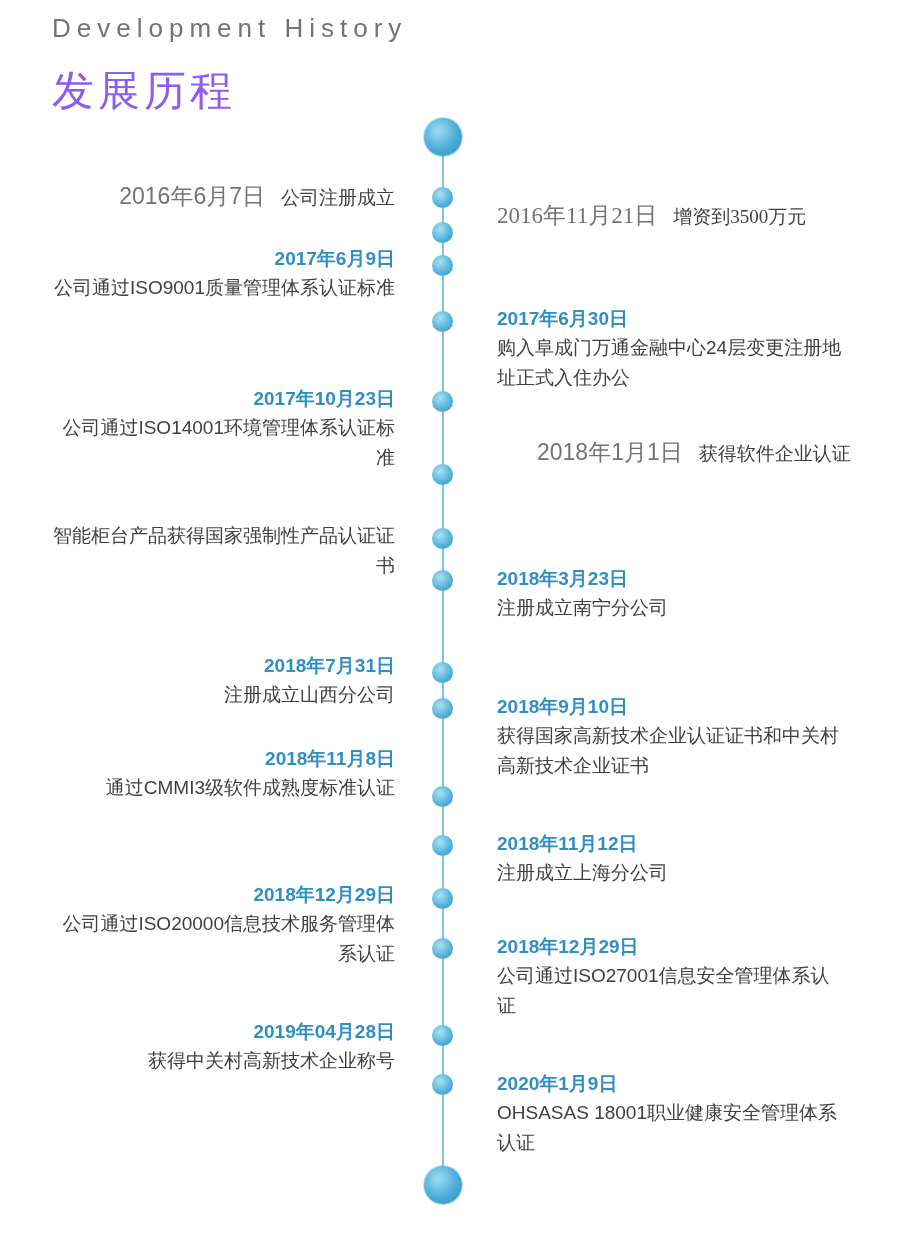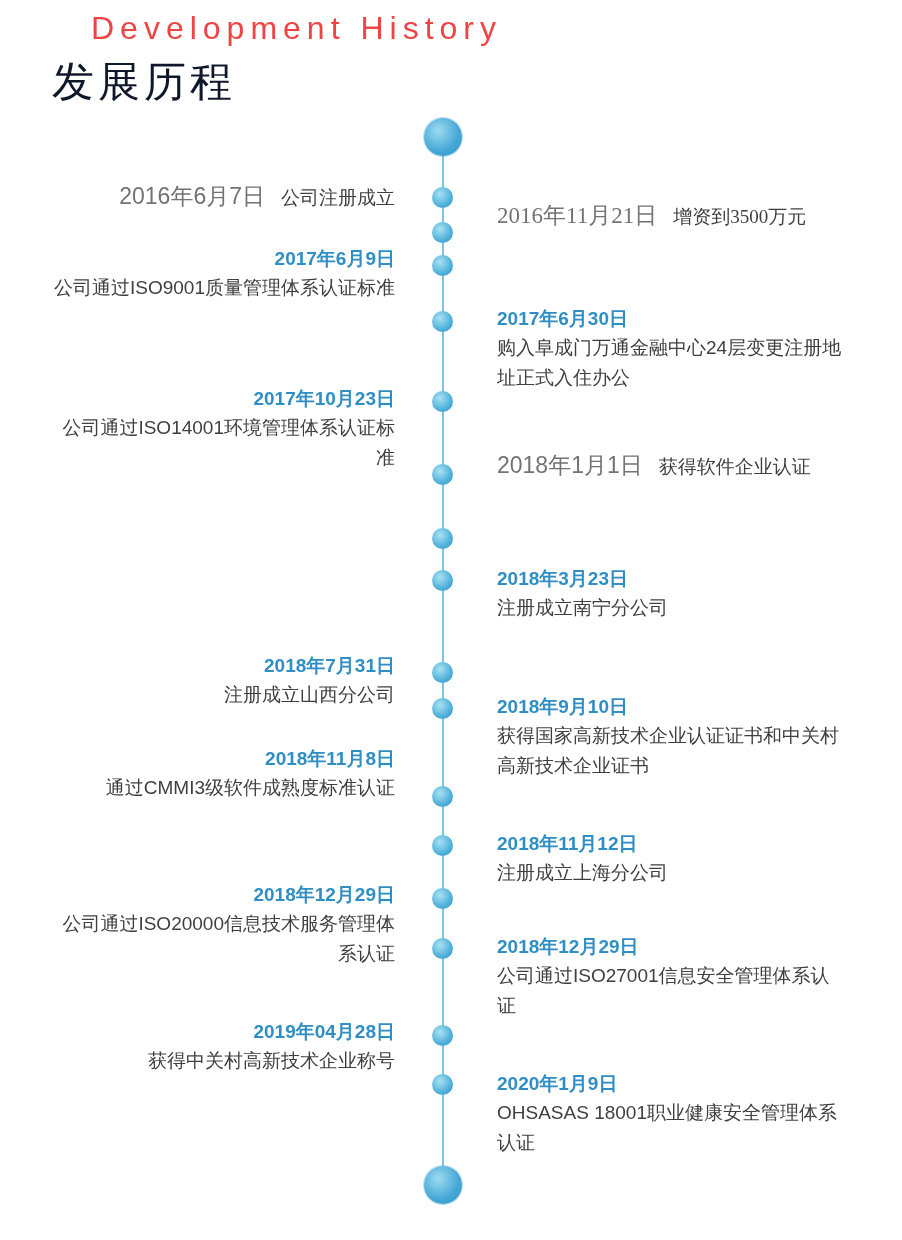--- a/index.html
+++ b/index.html
@@ -15,34 +15,33 @@
     overflow: hidden;
     position: relative;
   }
 
   .header {
     position: absolute;
     left: 52px;
     top: 6px;
   }
   .header-en {
-    font-size: 32px;
+    font-size: 26px;
     letter-spacing: 6px;
-    color: #ef4444;
+    color: #737373;
     font-weight: 300;
     line-height: 44px;
-    margin-left: 39px;
   }
   .header-cn {
     font-size: 42px;
     letter-spacing: 4px;
-    color: #0f172a;
+    color: #8b5cf6;
     font-weight: 400;
     line-height: 58px;
-    margin-top: 3px;
+    margin-top: 12px;
   }
 
   
   .axis {
     position: absolute;
     left: 442px;
     top: 124px;
     width: 2px;
     height: 1068px;
     background: #7ec4e0;
@@ -127,20 +126,21 @@
       <div class="date">2017年6月9日</div>
       <div class="desc">公司通过ISO9001质量管理体系认证标准</div>
     </div>
     <div class="node" style="top: 255px;"></div>
     <div class="entry left" style="top: 385px;">
       <div class="date">2017年10月23日</div>
       <div class="desc">公司通过ISO14001环境管理体系认证标准</div>
     </div>
     <div class="node" style="top: 391px;"></div>
     <div class="entry left" style="top: 521px;">
+      <div class="desc">智能柜台产品获得国家强制性产品认证证书</div>
     </div>
     <div class="node" style="top: 528px;"></div>
     <div class="entry left" style="top: 652px;">
       <div class="date">2018年7月31日</div>
       <div class="desc">注册成立山西分公司</div>
     </div>
     <div class="node" style="top: 662px;"></div>
     <div class="entry left" style="top: 745px;">
       <div class="date">2018年11月8日</div>
       <div class="desc">通过CMMI3级软件成熟度标准认证</div>
@@ -158,21 +158,21 @@
     <div class="node" style="top: 1025px;"></div>
     <div class="entry right" style="top: 202px; font-family: Liberation Serif, serif;">
       <div class="oneline"><span class="date-inline">2016年11月21日</span><span class="desc-inline">增资到3500万元</span></div>
     </div>
     <div class="node" style="top: 222px;"></div>
     <div class="entry right" style="top: 305px;">
       <div class="date">2017年6月30日</div>
       <div class="desc">购入阜成门万通金融中心24层变更注册地址正式入住办公</div>
     </div>
     <div class="node" style="top: 311px;"></div>
-    <div class="entry right" style="top: 451px;">
+    <div class="entry right" style="top: 438px; margin-left: 40px;">
       <div class="oneline"><span class="date-inline">2018年1月1日</span><span class="desc-inline">获得软件企业认证</span></div>
     </div>
     <div class="node" style="top: 464px;"></div>
     <div class="entry right" style="top: 565px;">
       <div class="date">2018年3月23日</div>
       <div class="desc">注册成立南宁分公司</div>
     </div>
     <div class="node" style="top: 570px;"></div>
     <div class="entry right" style="top: 693px;">
       <div class="date">2018年9月10日</div>

